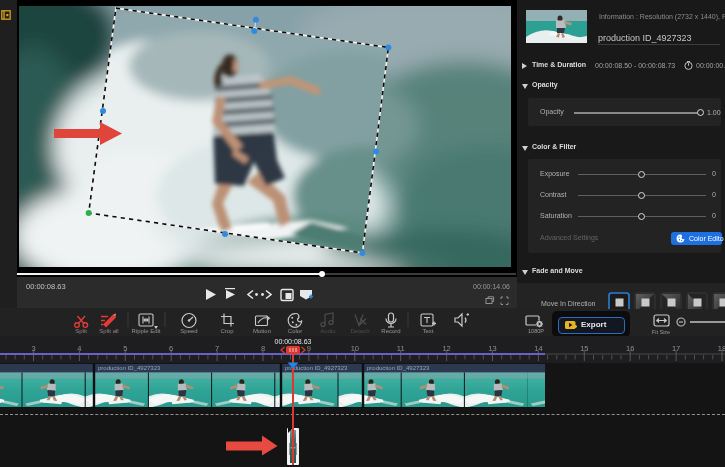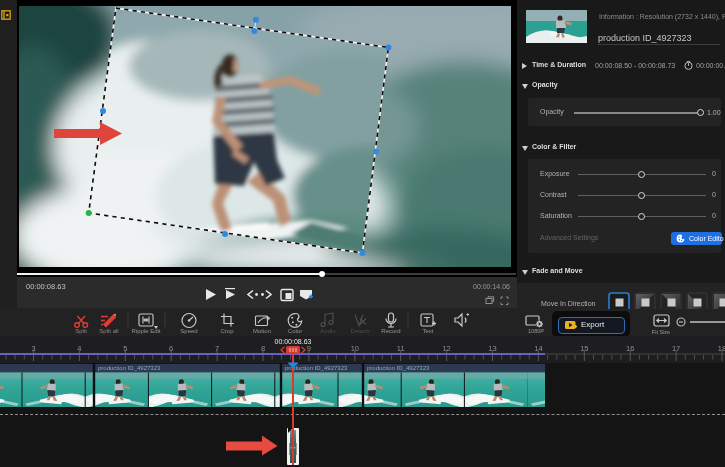--- a/index.html
+++ b/index.html
@@ -363,21 +363,21 @@
   </svg>
   <div class="txt" style="left:536px;top:328px;font-size:5.5px;color:#9a9a9a;transform:translateX(-50%);">1080P</div>
 
   <div class="abs" style="left:552px;top:311px;width:78px;height:26px;background:#0c0c0c;border-radius:5px;"></div>
   <div class="abs" style="left:558px;top:316.5px;width:67px;height:17px;background:#121722;border:1.2px solid #2e6cbe;border-radius:4px;box-sizing:border-box;"></div>
   <svg class="abs" style="left:565px;top:321px;" width="12" height="9" viewBox="0 0 12 9">
     <rect x="0" y="0" width="10.5" height="8" rx="1.5" fill="#e8b320"></rect>
     <path d="M4,1.8 L7.5,4 L4,6.2 Z" fill="#1a1a1a"></path>
     <path d="M9,5.5 L12,5.5 M10.5,4 L10.5,7" stroke="#e8b320" stroke-width="1.4"></path>
   </svg>
-  <div class="txt" style="left:581px;top:320px;font-size:8px;color:#e8e8e8;">Export</div>
+  <div class="txt" style="left:581px;top:320px;font-size:8px;color:#e8e8e8;font-weight:bold;">Export</div>
 
   <svg class="abs" style="left:653px;top:314px;" width="17" height="13" viewBox="0 0 17 13">
     <rect x="1" y="1" width="15" height="11" rx="2" fill="none" stroke="#c9c9c9" stroke-width="1.2"></rect>
     <path d="M4,6.5 L13,6.5 M6,4.5 L4,6.5 L6,8.5 M11,4.5 L13,6.5 L11,8.5" stroke="#c9c9c9" stroke-width="1.1" fill="none"></path>
     <rect x="3.5" y="5.8" width="2.2" height="1.6" fill="#c9c9c9"></rect>
       <rect x="11.3" y="5.8" width="2.2" height="1.6" fill="#c9c9c9"></rect>
   </svg>
   <div class="txt" style="left:661px;top:329px;font-size:5.5px;color:#9a9a9a;transform:translateX(-50%);">Fit Size</div>
   <svg class="abs" style="left:676px;top:317px;" width="10" height="10" viewBox="0 0 10 10">
     <circle cx="5" cy="5" r="4" fill="none" stroke="#b5b5b5" stroke-width="1.2"></circle>

